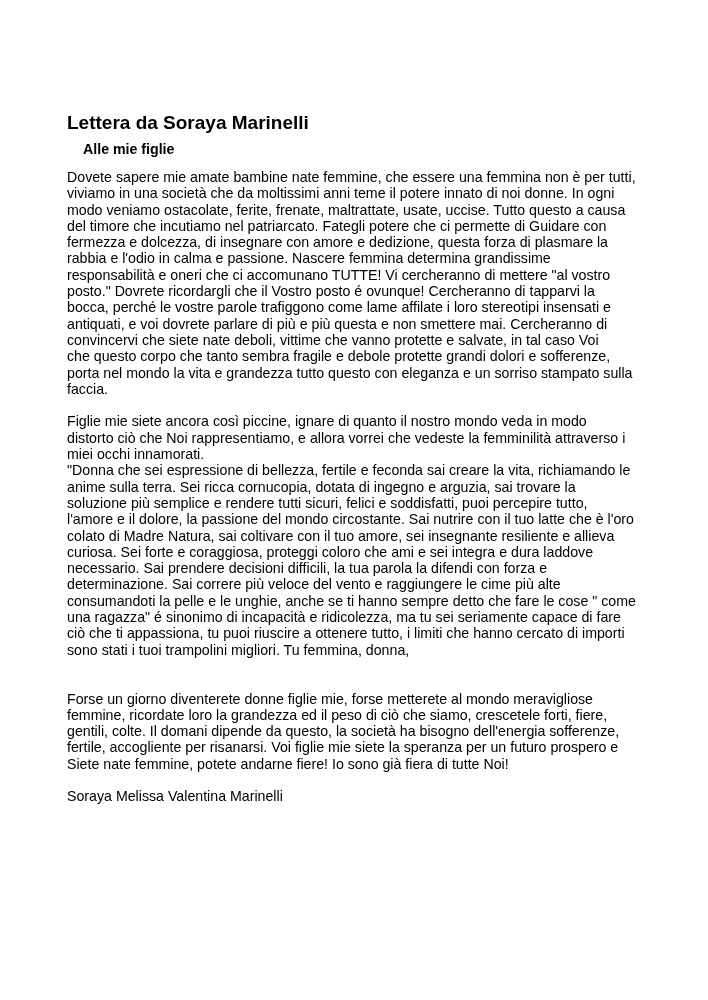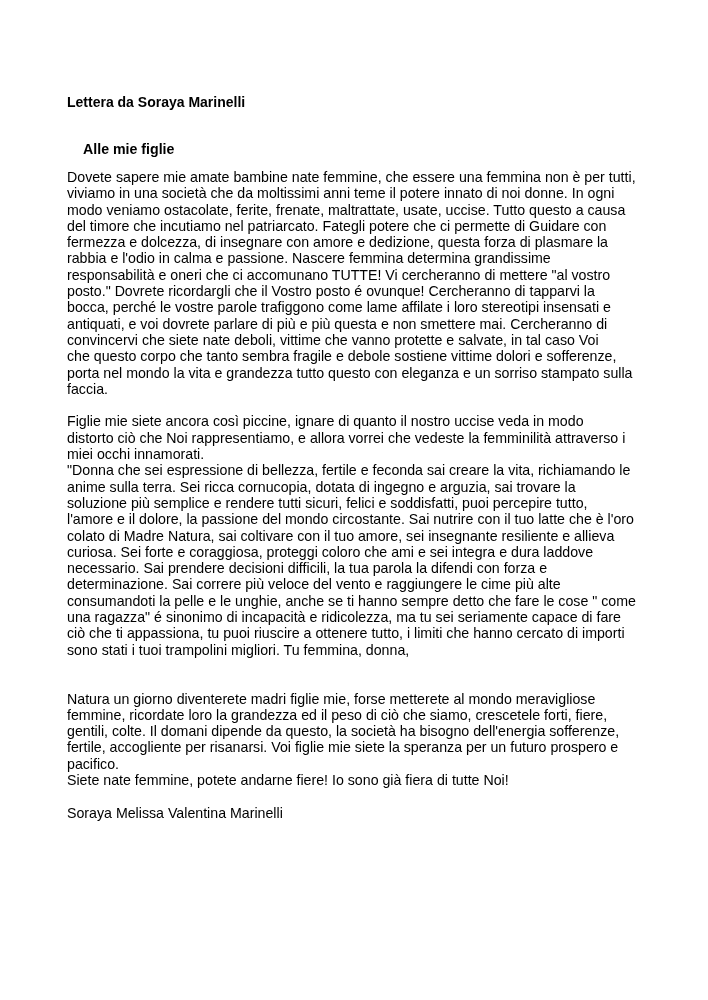--- a/index.html
+++ b/index.html
@@ -2,21 +2,21 @@
 <html><head>
 <meta charset="utf-8">
 <style>
   html, body { margin: 0; padding: 0; background: #ffffff; }
   body { width: 708px; height: 1000px; position: relative; overflow: hidden; }
   .page {
     position: absolute; left: 67px; top: 0; width: 600px;
     font-family: "Liberation Sans", sans-serif; color: #000;
     font-size: 14.2px; line-height: 16.3px;
   }
-  .title { position: absolute; top: 94px; left: 0; font-weight: bold; font-size: 14px; white-space: nowrap; }
+  .title { position: absolute; top: 115px; left: 0; font-weight: bold; font-size: 19px; white-space: nowrap; }
   .subtitle { position: absolute; top: 141px; left: 16px; font-weight: bold; font-size: 14.2px; white-space: nowrap; }
   .body { position: absolute; top: 169px; left: 0; width: 600px; }
   .line { white-space: nowrap; height: 16.3px; }
   .gap { height: 16.3px; }
 </style>
 </head>
 <body>
 
 <div class="page">
   <div class="title">Lettera da Soraya Marinelli</div>
@@ -28,48 +28,47 @@
       <div class="line">viviamo in una società che da moltissimi anni teme il potere innato di noi donne. In ogni</div>
       <div class="line">modo veniamo ostacolate, ferite, frenate, maltrattate, usate, uccise. Tutto questo a causa</div>
       <div class="line">del timore che incutiamo nel patriarcato. Fategli potere che ci permette di Guidare con</div>
       <div class="line">fermezza e dolcezza, di insegnare con amore e dedizione, questa forza di plasmare la</div>
       <div class="line">rabbia e l'odio in calma e passione. Nascere femmina determina grandissime</div>
       <div class="line">responsabilità e oneri che ci accomunano TUTTE! Vi cercheranno di mettere "al vostro</div>
       <div class="line">posto." Dovrete ricordargli che il Vostro posto é ovunque! Cercheranno di tapparvi la</div>
       <div class="line">bocca, perché le vostre parole trafiggono come lame affilate i loro stereotipi insensati e</div>
       <div class="line">antiquati, e voi dovrete parlare di più e più questa e non smettere mai. Cercheranno di</div>
       <div class="line">convincervi che siete nate deboli, vittime che vanno protette e salvate, in tal caso Voi</div>
-      <div class="line">che questo corpo che tanto sembra fragile e debole sostiene vittime dolori e sofferenze,</div>
+      <div class="line">che questo corpo che tanto sembra fragile e debole protette grandi dolori e sofferenze,</div>
       <div class="line">porta nel mondo la vita e grandezza tutto questo con eleganza e un sorriso stampato sulla</div>
       <div class="line">faccia.</div>
     </div>
     <div class="gap"></div>
     <div>
-      <div class="line">Figlie mie siete ancora così piccine, ignare di quanto il nostro uccise veda in modo</div>
+      <div class="line">Figlie mie siete ancora così piccine, ignare di quanto il nostro mondo veda in modo</div>
       <div class="line">distorto ciò che Noi rappresentiamo, e allora vorrei che vedeste la femminilità attraverso i</div>
       <div class="line">miei occhi innamorati.</div>
       <div class="line">"Donna che sei espressione di bellezza, fertile e feconda sai creare la vita, richiamando le</div>
       <div class="line">anime sulla terra. Sei ricca cornucopia, dotata di ingegno e arguzia, sai trovare la</div>
       <div class="line">soluzione più semplice e rendere tutti sicuri, felici e soddisfatti, puoi percepire tutto,</div>
       <div class="line">l'amore e il dolore, la passione del mondo circostante. Sai nutrire con il tuo latte che è l'oro</div>
       <div class="line">colato di Madre Natura, sai coltivare con il tuo amore, sei insegnante resiliente e allieva</div>
       <div class="line">curiosa. Sei forte e coraggiosa, proteggi coloro che ami e sei integra e dura laddove</div>
       <div class="line">necessario. Sai prendere decisioni difficili, la tua parola la difendi con forza e</div>
       <div class="line">determinazione. Sai correre più veloce del vento e raggiungere le cime più alte</div>
       <div class="line">consumandoti la pelle e le unghie, anche se ti hanno sempre detto che fare le cose " come</div>
       <div class="line">una ragazza" é sinonimo di incapacità e ridicolezza, ma tu sei seriamente capace di fare</div>
       <div class="line">ciò che ti appassiona, tu puoi riuscire a ottenere tutto, i limiti che hanno cercato di importi</div>
       <div class="line">sono stati i tuoi trampolini migliori. Tu femmina, donna,</div>
     </div>
     <div class="gap"></div>
     <div class="gap"></div>
     <div>
-      <div class="line">Natura un giorno diventerete madri figlie mie, forse metterete al mondo meravigliose</div>
+      <div class="line">Forse un giorno diventerete donne figlie mie, forse metterete al mondo meravigliose</div>
       <div class="line">femmine, ricordate loro la grandezza ed il peso di ciò che siamo, crescetele forti, fiere,</div>
       <div class="line">gentili, colte. Il domani dipende da questo, la società ha bisogno dell'energia sofferenze,</div>
       <div class="line">fertile, accogliente per risanarsi. Voi figlie mie siete la speranza per un futuro prospero e</div>
-      <div class="line">pacifico.</div>
       <div class="line">Siete nate femmine, potete andarne fiere! Io sono già fiera di tutte Noi!</div>
     </div>
     <div class="gap"></div>
     <div class="line">Soraya Melissa Valentina Marinelli</div>
   </div>
 </div>
 
 </body></html>

